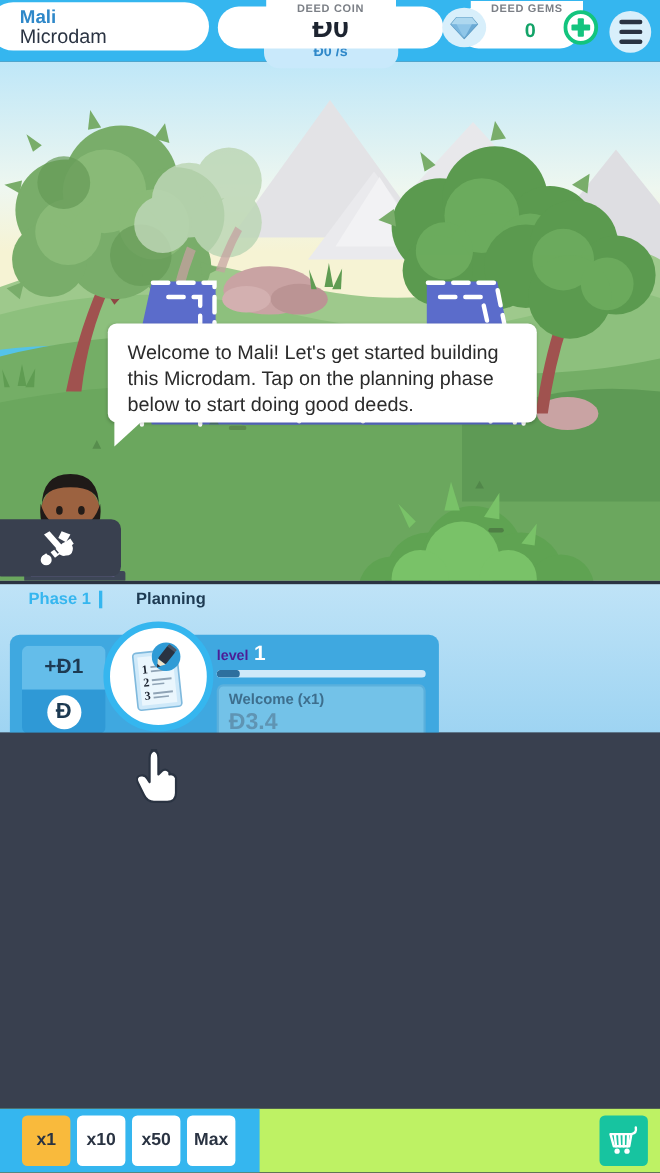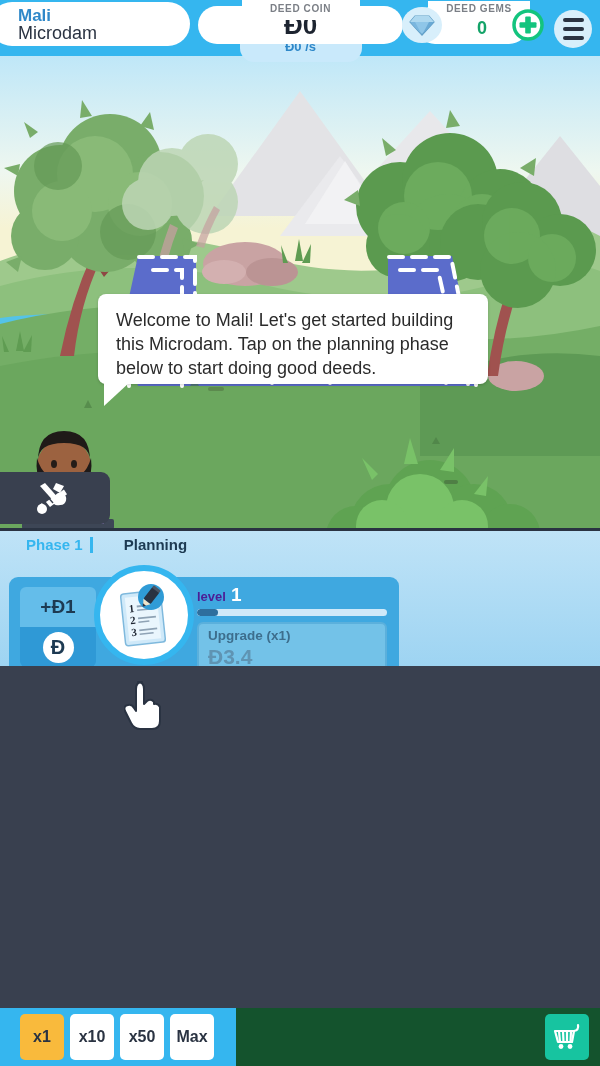--- a/index.html
+++ b/index.html
@@ -257,21 +257,21 @@
   }
   .cursor-hand {
     position: absolute; left: 124px; top: 678px;
     z-index: 20;
   }
 
   
   .bottombar {
     position: absolute; bottom: 0; left: 0;
     width: 600px; height: 58px;
-    background: #14532d;
+    background: #bef264;
     padding-left: 44px;
   }
   .mult-group {
     position: absolute; left: 0; top: 0;
     width: 236px; height: 58px;
     background: #35b6ef;
     display: flex; align-items: center; gap: 6px;
     padding-left: 20px;
   }
   .mult-btn {
@@ -596,21 +596,21 @@
 
       <div class="card-right">
         <div class="lvl-row">
           <span class="lw">level</span>
           <span class="lv">1</span>
         </div>
         <div class="prog-track">
           <div class="prog-fill" id="progfill" style="width: 11%;"></div>
         </div>
         <div class="upg-btn">
-          <div class="ut">Upgrade (x1)</div>
+          <div class="ut">Welcome (x1)</div>
           <div class="uc">Ð3.4</div>
         </div>
       </div>
     </div>
   </div>
 
   <div class="dark-body"></div>
 
   <div class="cursor-hand">
     <svg width="40" height="52" viewBox="0 0 40 52">

